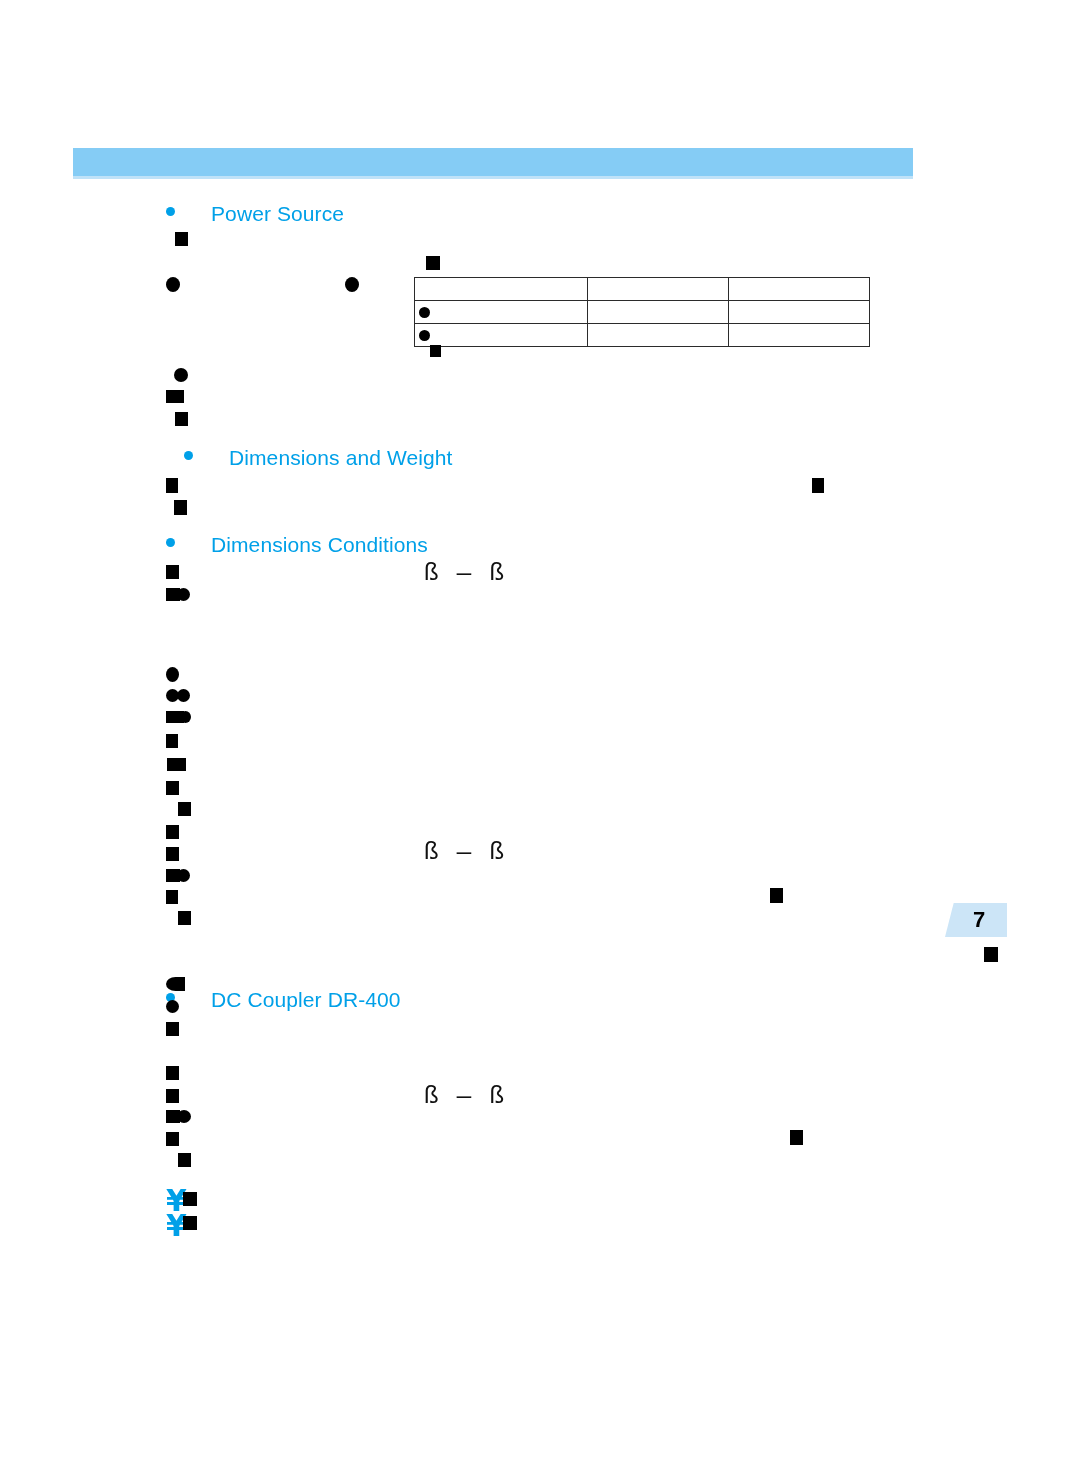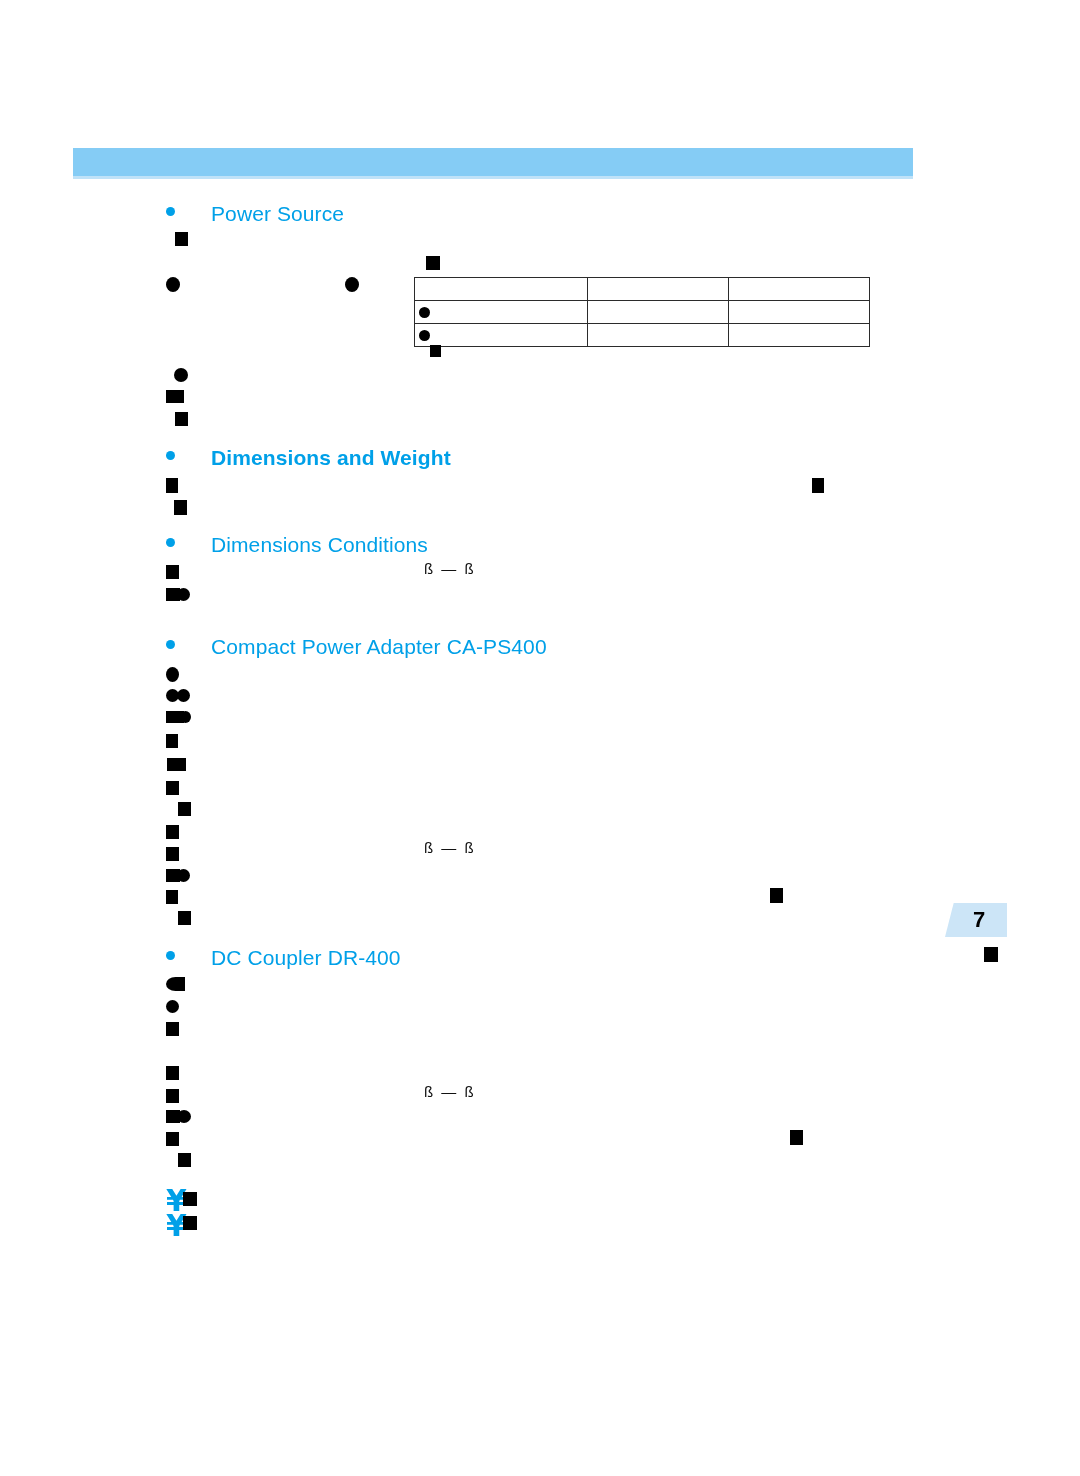--- a/index.html
+++ b/index.html
@@ -90,22 +90,22 @@
     height: 11px;
     border-radius: 50%;
     background: #000;
     position: relative;
     top: 1px;
   }
 
   
   .temp-range {
     position: absolute;
-    font-family: Liberation Sans, sans-serif;
-    font-size: 15px;
+    font-family: Liberation Mono, monospace;
+    font-size: 24px;
     color: #111;
     white-space: nowrap;
     letter-spacing: 2px;
   }
 
   
   .yen-glyph {
     position: absolute;
     color: #00a0e8;
     font-family: "DejaVu Sans", sans-serif;
@@ -139,33 +139,30 @@
 <body>
 
 <div id="page">
 
   <div class="header-band"></div>
 
   <div class="section-heading" style="left:166px; top:201px;">
     <span class="h-bullet"></span><span class="h-text">Power Source</span>
   </div>
 
-  <div class="section-heading" style="left:166px; top:445px;font-weight:bold;">
+  <div class="section-heading" style="left:184px; top:445px;">
     <span class="h-bullet"></span><span class="h-text">Dimensions and Weight</span>
   </div>
 
   <div class="section-heading" style="left:166px; top:532px;">
     <span class="h-bullet"></span><span class="h-text">Dimensions Conditions</span>
   </div>
 
-  <div class="section-heading" style="left:166px; top:634px;">
-    <span class="h-bullet"></span><span class="h-text">Compact Power Adapter CA-PS400</span>
-  </div>
-
-  <div class="section-heading" style="left:166px; top:945px;">
+
+  <div class="section-heading" style="left:166px; top:987px;">
     <span class="h-bullet"></span><span class="h-text">DC Coupler DR-400</span>
   </div>
 
   <table class="spec-table">
     <tbody>
       <tr>
         <td class="c1"></td>
         <td class="c2"></td>
         <td class="c3"></td>
       </tr>

